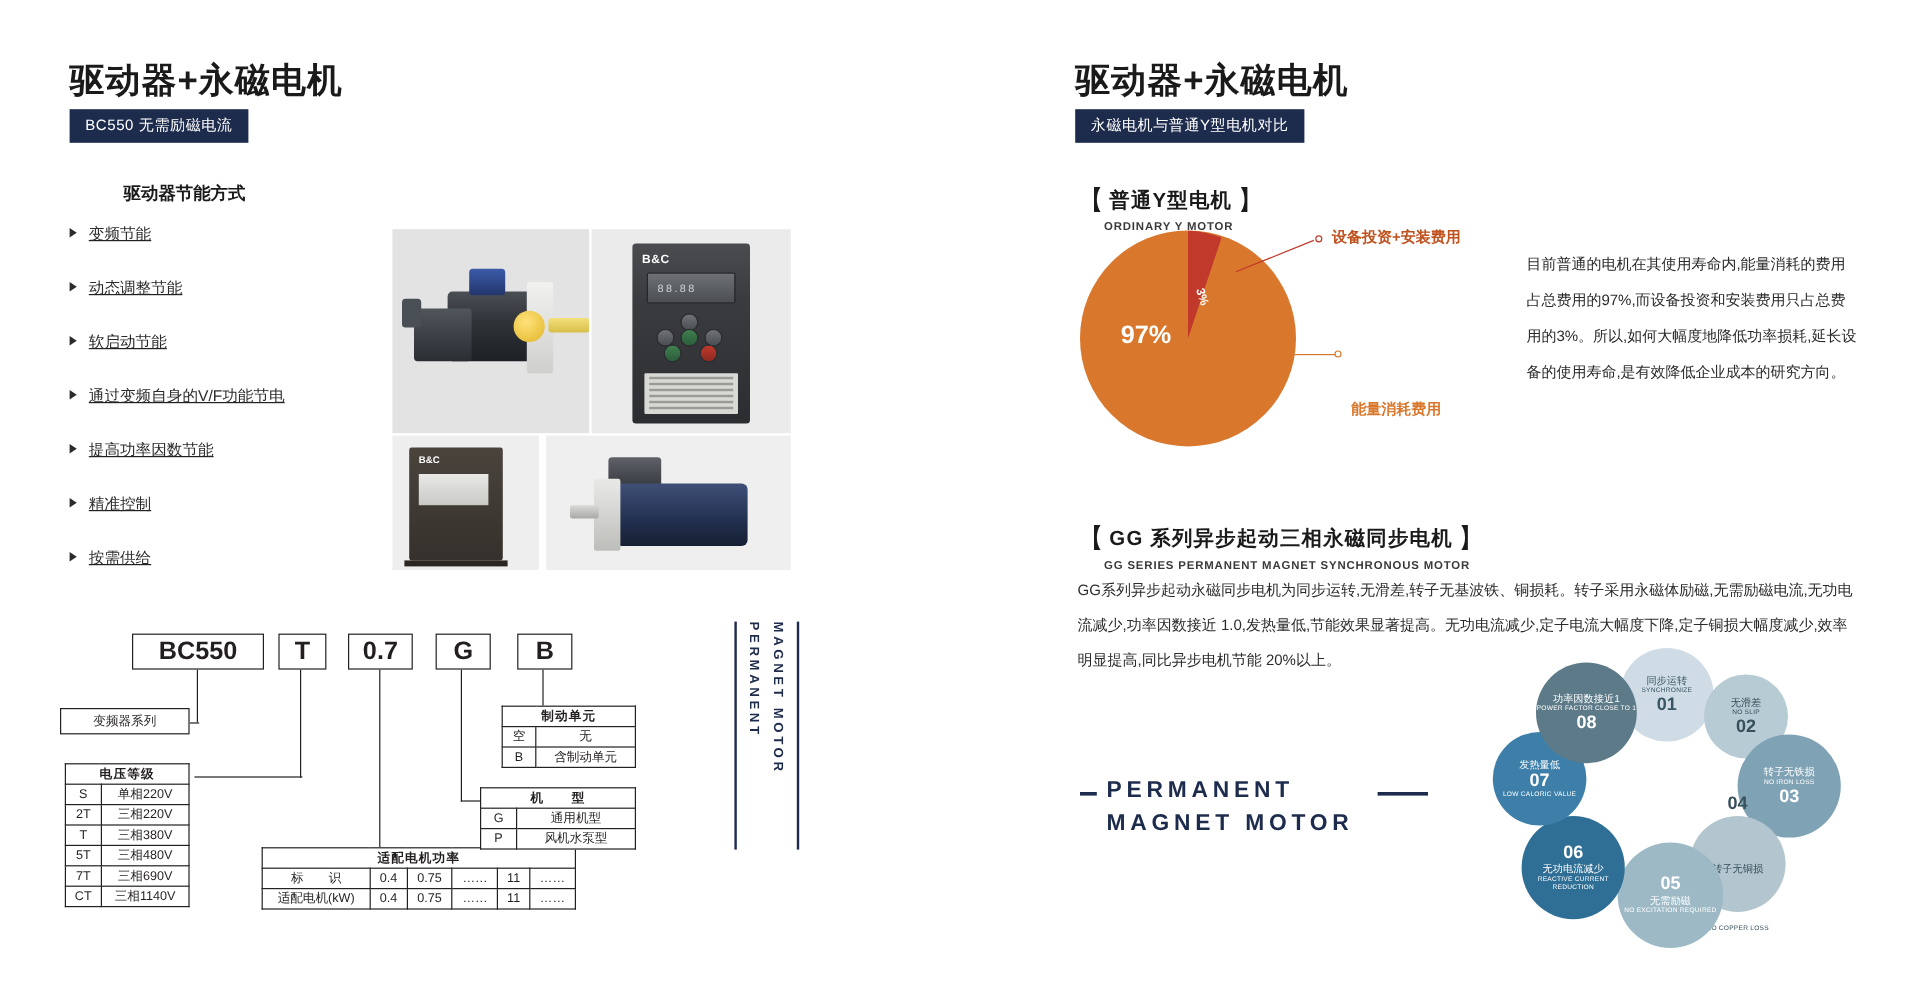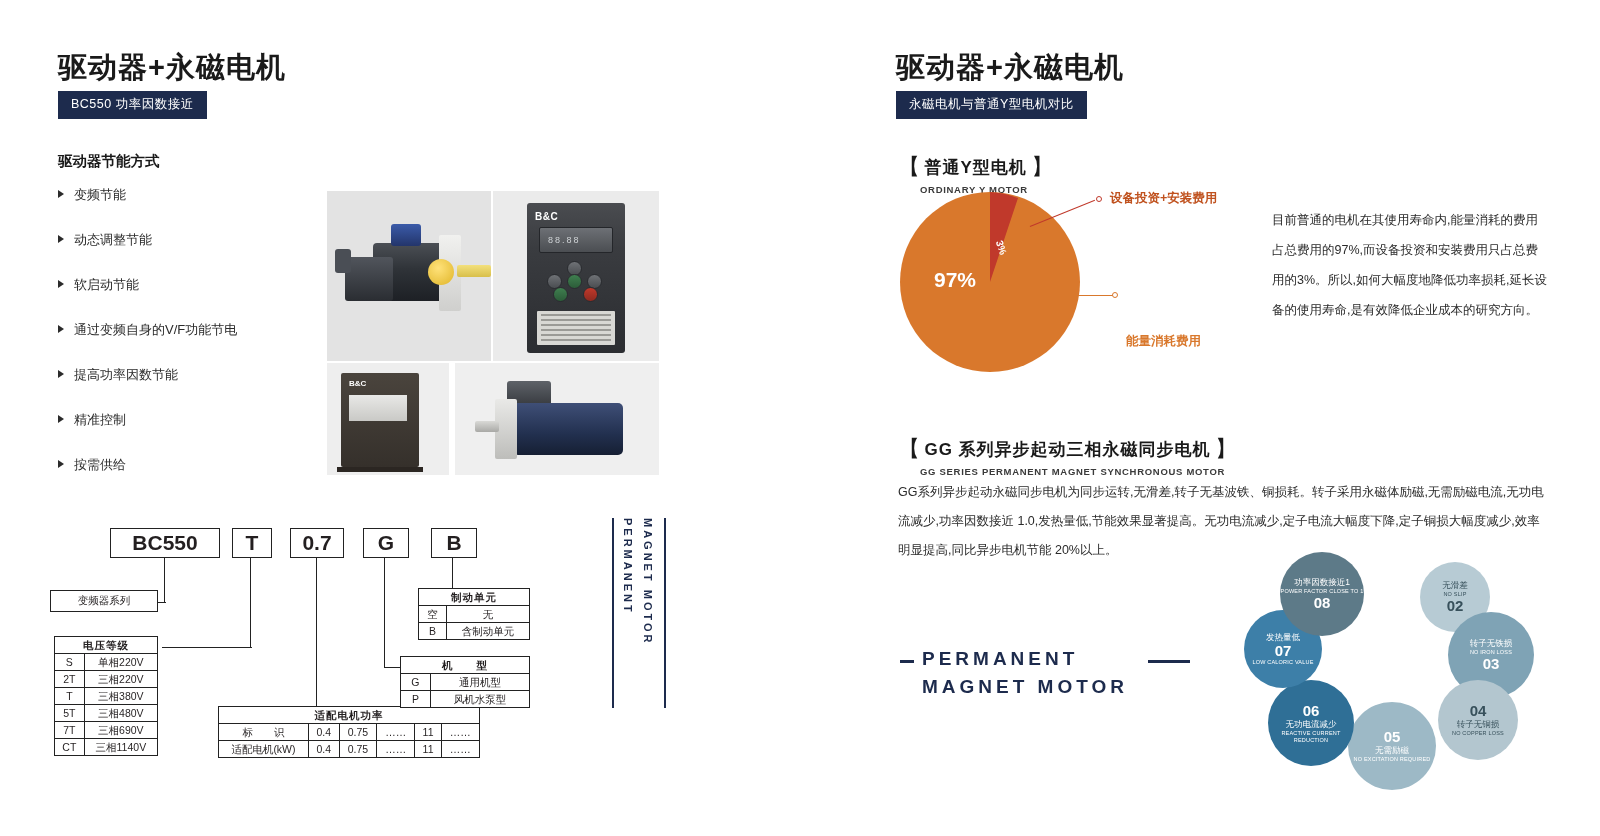--- a/index.html
+++ b/index.html
@@ -44,26 +44,28 @@
     padding: 5px 13px 6px 13px;
     letter-spacing: 0.5px;
     white-space: nowrap;
   }
   .section-head {
     position: absolute;
     font-size: 14.5px;
     font-weight: bold;
     color: #1a1a1a;
     white-space: nowrap;
+    margin-left: 45px;
   }
 
   .bullet-list {
     position: absolute;
     left: 58px; top: 185px;
     width: 260px;
+    text-decoration: underline;
   }
   .bullet-item {
     position: relative;
     height: 45px;
     font-size: 13px;
     color: #2b2b2b;
     padding-left: 16px;
     line-height: 20px;
     white-space: nowrap;
   }
@@ -334,21 +336,21 @@
 </style>
 </head>
 <body>
 
 <div class="page">
 
   <div class="left-page">
 
     <div class="main-title" style="left:58px; top:48px;">驱动器+永磁电机</div>
 
-    <div class="title-bar" style="left:58px; top:91px;">BC550 功率因数接近</div>
+    <div class="title-bar" style="left:58px; top:91px;">BC550 无需励磁电流</div>
 
     <div class="section-head" style="left:58px; top:152px;">驱动器节能方式</div>
 
     <div class="bullet-list">
       <div class="bullet-item">
         <span class="tri"></span>
         <span>变频节能</span>
       </div>
       <div class="bullet-item">
         <span class="tri"></span>
@@ -589,34 +591,39 @@
 
     <div class="hlogo">
       <div class="bar" style="left:0; top:12px; width:14px;"></div>
       <div class="t1" style="left:22px;">PERMANENT</div>
       <div class="bar" style="left:248px; top:12px; width:42px;"></div>
       <div class="t2" style="left:22px;">MAGNET MOTOR</div>
     </div>
 
     <div class="bubbles">
 
+      <div class="bub" style="left:152px; top:0px; width:78px; height:78px; background:#cfdce6; color:#3a5663;">
+        <span class="cn">同步运转</span>
+        <span class="en">SYNCHRONIZE</span>
+        <span class="num">01</span>
+      </div>
 
       <div class="bub" style="left:222px; top:22px; width:70px; height:70px; background:#b7cbd4; color:#37505b;">
         <span class="cn">无滑差</span>
         <span class="en">NO SLIP</span>
         <span class="num">02</span>
       </div>
 
       <div class="bub" style="left:250px; top:72px; width:86px; height:86px; background:#7fa3b5;">
         <span class="cn">转子无铁损</span>
         <span class="en">NO IRON LOSS</span>
         <span class="num">03</span>
       </div>
 
-      <div class="bub" style="left:240px; top:140px; width:80px; height:80px; background:#b3c6cf; color:#37505b;">
+      <div class="bub" style="left:210px; top:140px; width:80px; height:80px; background:#b3c6cf; color:#37505b;gap:41px;">
         <span class="num">04</span>
         <span class="cn">转子无铜损</span>
         <span class="en">NO COPPER LOSS</span>
       </div>
 
       <div class="bub" style="left:150px; top:162px; width:88px; height:88px; background:#9db9c6;">
         <span class="num">05</span>
         <span class="cn">无需励磁</span>
         <span class="en">NO EXCITATION REQUIRED</span>
       </div>

